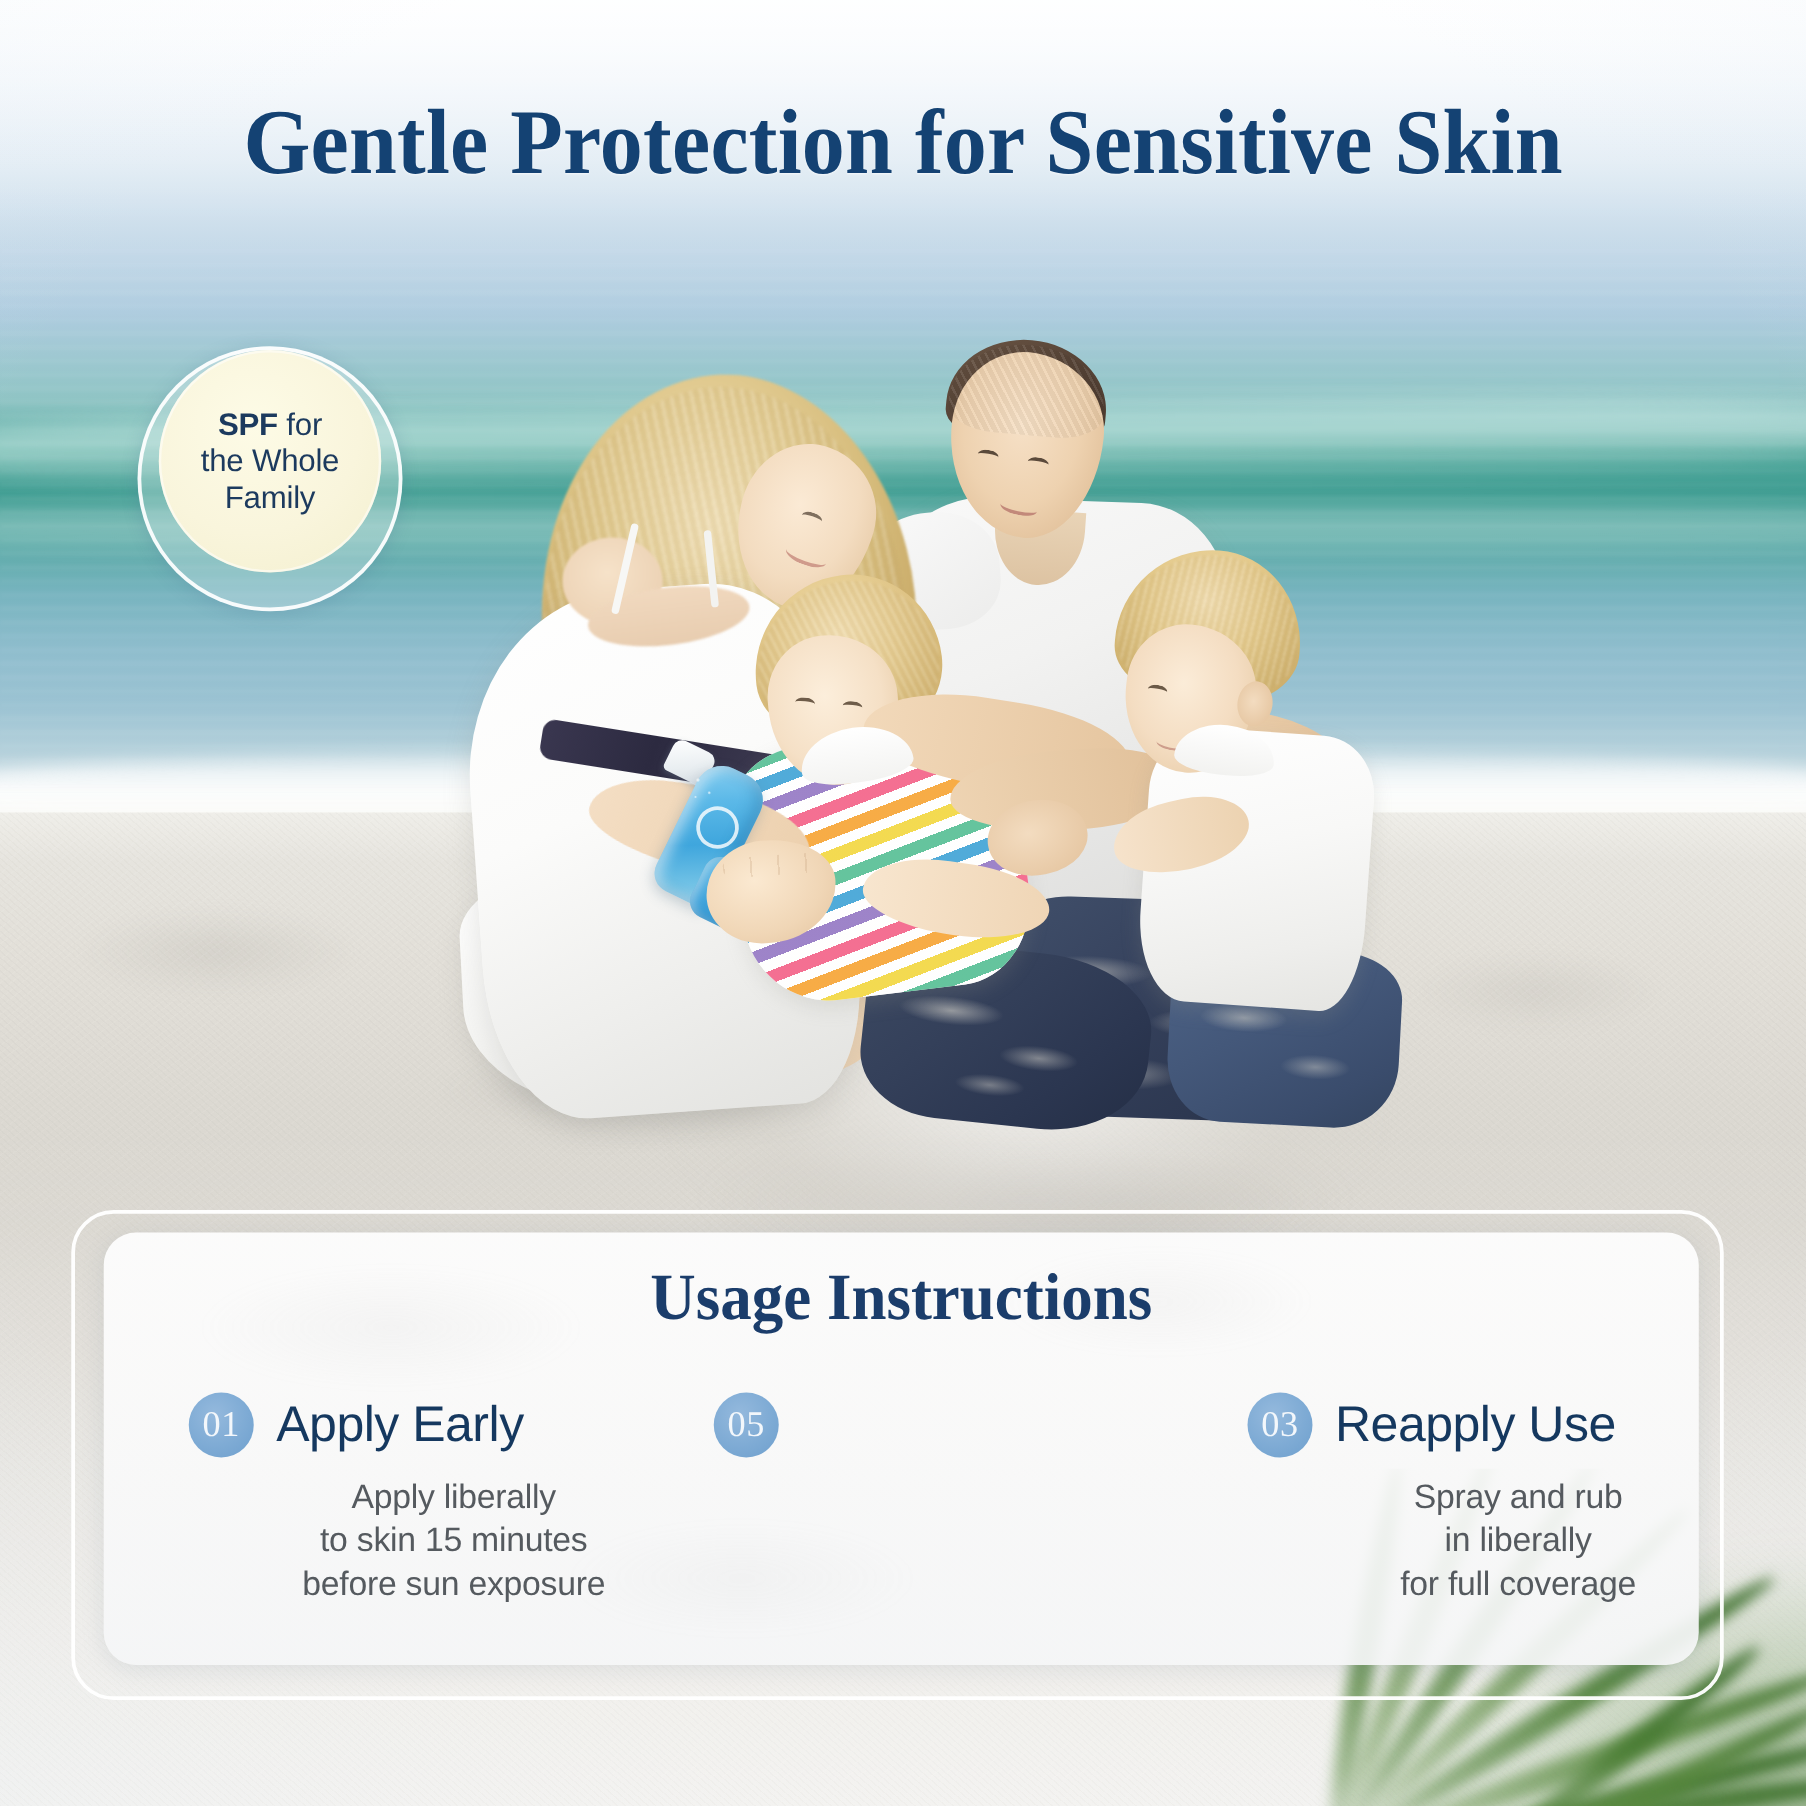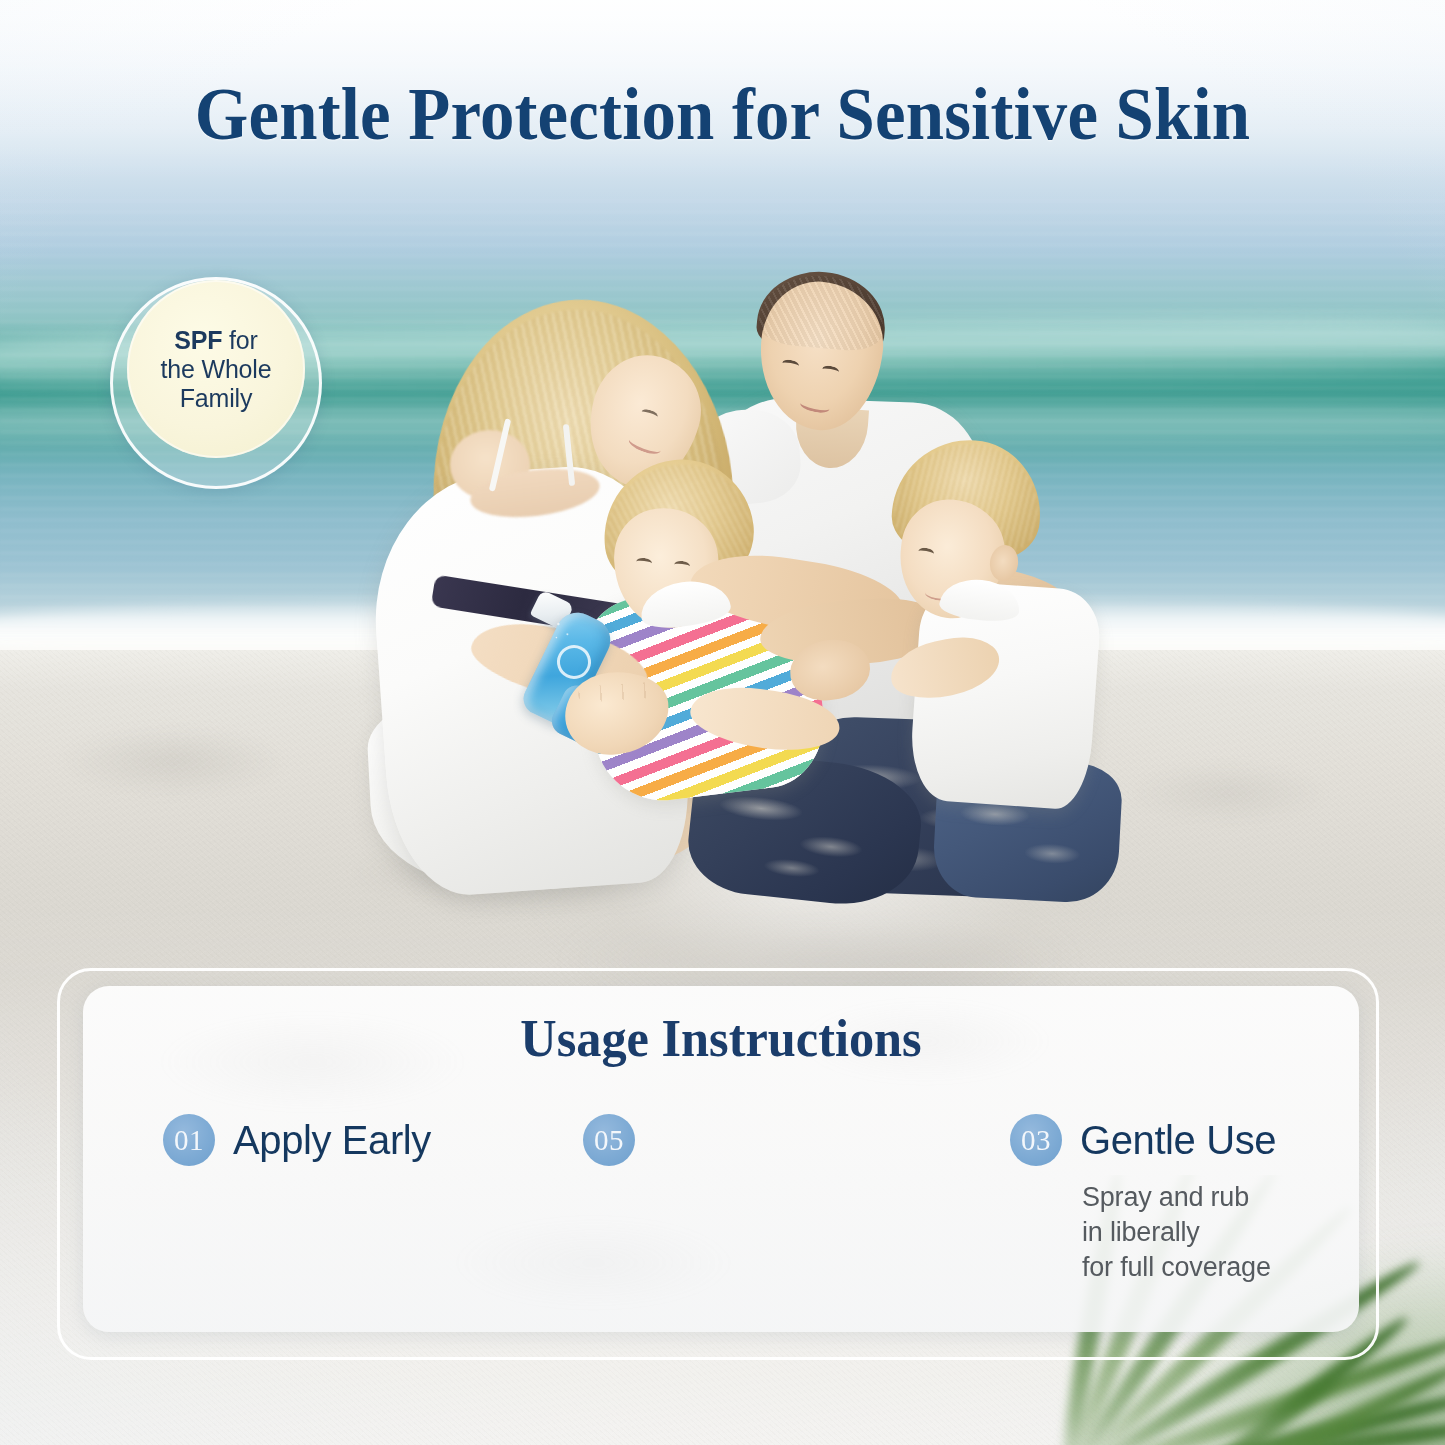--- a/index.html
+++ b/index.html
@@ -371,21 +371,21 @@
       radial-gradient(ellipse 200px 66px at 40% 80%, rgba(190,190,190,.08), transparent 70%);
     filter:blur(5px);pointer-events:none;}
 
   .panel-title{
     position:absolute;left:0;right:0;top:22px;text-align:center;
     font-family:"Liberation Serif","DejaVu Serif",serif;
     font-size:53px;font-weight:700;color:#1b3d6b;
     transform:scaleX(.95);
   }
 
-  .steps{position:absolute;left:12px;top:128px;width:100%;display:flex;}
+  .steps{position:absolute;left:0;top:128px;width:100%;display:flex;text-align:center;}
   .step{position:relative;box-sizing:border-box;}
   .step.s1{width:420px;padding-left:68px;}
   .step.s2{width:430px;padding-left:68px;}
   .step.s3{width:426px;padding-left:65px;}
 
   .step-head{display:flex;align-items:center;gap:18px;}
   .num{
     flex:0 0 auto;width:52px;height:52px;border-radius:50%;
     background:radial-gradient(circle at 40% 34%, #94b9dd 0%, #7daad4 58%, #6e9fcd 100%);
     display:flex;align-items:center;justify-content:center;
@@ -524,32 +524,35 @@
 
     <div class="panel-title">Usage Instructions</div>
 
     <div class="steps">
 
       <div class="step s1">
         <div class="step-head">
           <div class="num">01</div>
           <div class="step-title">Apply Early</div>
         </div>
+        <div class="step-body">Apply liberally
+to skin 15 minutes
+before sun exposure</div>
       </div>
 
       <div class="step s2">
         <div class="step-head">
           <div class="num">05</div>
         </div>
       </div>
 
       <div class="step s3">
         <div class="step-head">
           <div class="num">03</div>
-          <div class="step-title">Gentle Use</div>
+          <div class="step-title">Reapply Use</div>
         </div>
         <div class="step-body">Spray and rub
 in liberally
 for full coverage</div>
       </div>
 
     </div>
   </div>
 
 </div>

